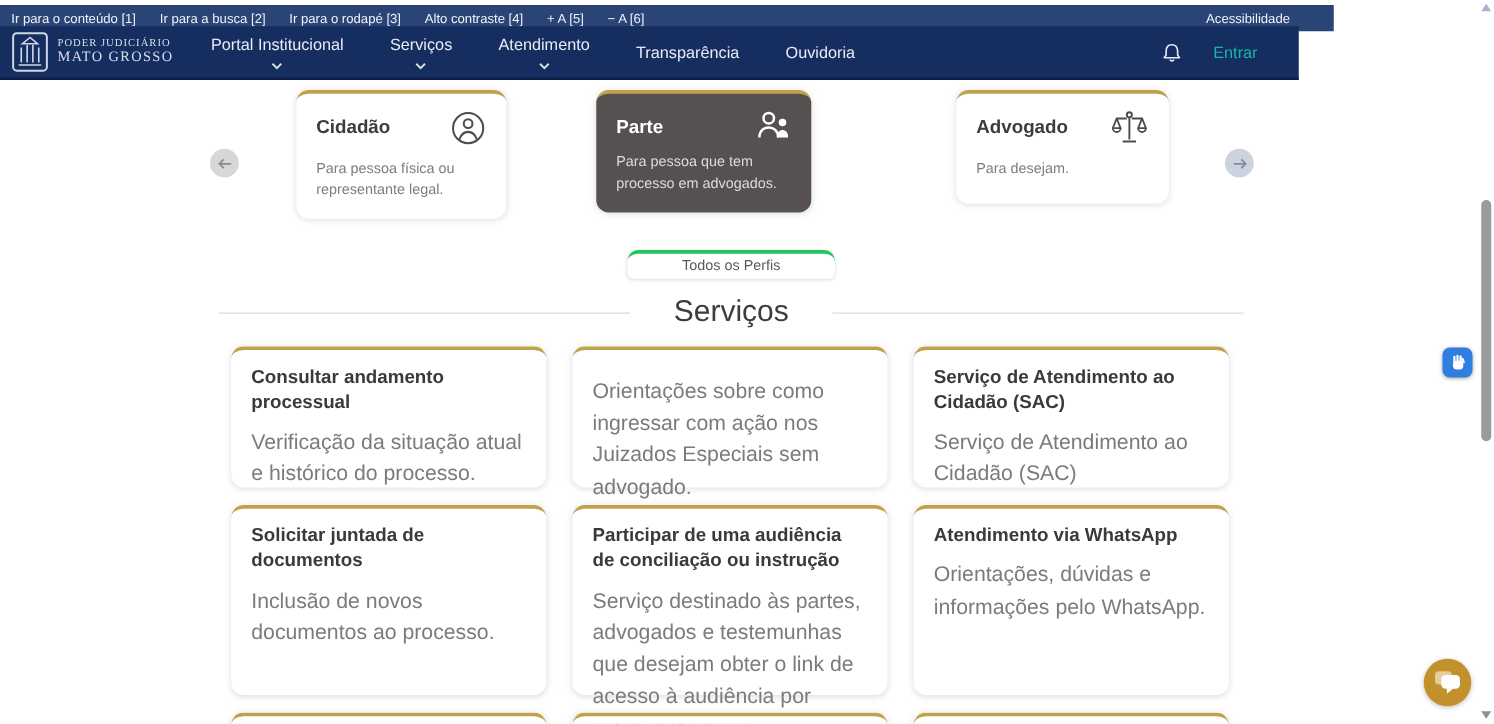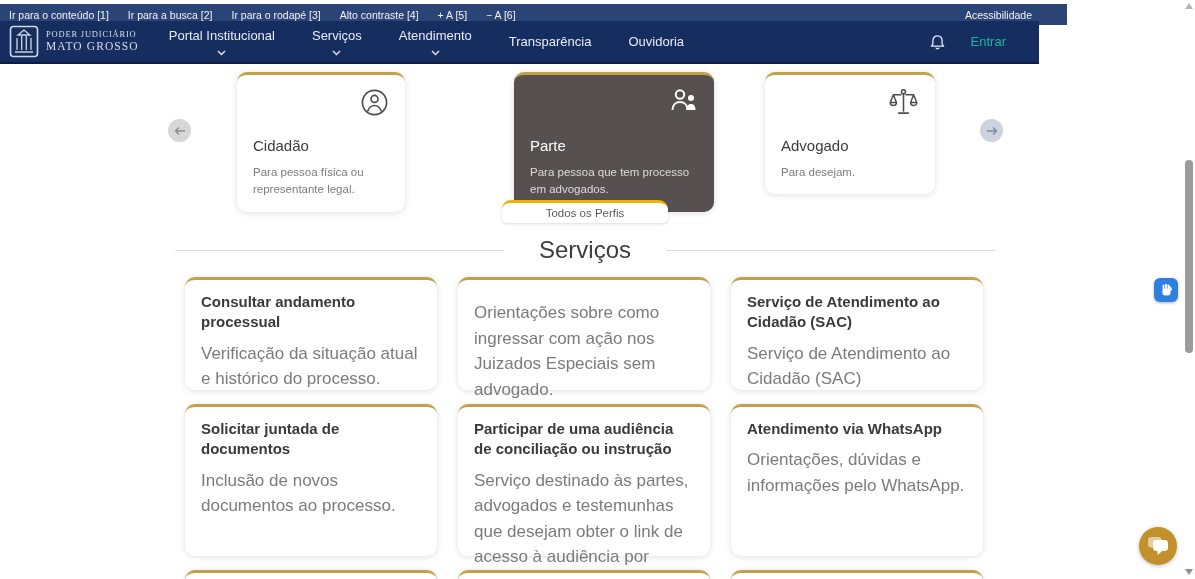--- a/index.html
+++ b/index.html
@@ -46,36 +46,36 @@
   .nav-right { margin-left:auto; display:flex; align-items:center; gap:26px; }
   .login-btn { color:#14b8a6; font-size:13px; cursor:pointer; background:none; border:none; }
 
   
   .card {
     background:#fff; border-radius:10px; border-top:3px solid #c2a14b;
     box-shadow:0 1px 6px rgba(0,0,0,.13);
   }
   .pcard { position:absolute; padding:13px 16px; }
   .pcard .head { display:flex; align-items:flex-start; justify-content:space-between; }
-  .pcard .title { font-size:15px; font-weight:normal; color:#3c3c3c; padding-top:5px;margin-top:44px; }
+  .pcard .title { font-size:15px; font-weight:bold; color:#3c3c3c; padding-top:5px; }
   .pcard .desc { font-size:11.5px; color:#7c7c7c; line-height:1.5; margin-top:10px; }
   .pcard.active { background:#565150; }
   .pcard.active .title { color:#ffffff; }
   .pcard.active .desc { color:#dddcdb; }
 
   .arrow-btn {
     position:absolute; width:23px; height:23px; border-radius:50%;
     border:none; background:#d7d7d7; display:flex; align-items:center; justify-content:center;
     cursor:pointer;
   }
   .arrow-btn.right { background:#ccd3de; }
 
   .all-profiles {
     position:absolute; left:502px; top:200px; width:166px; height:23px;
-    background:#fff; border:none; border-top:3px solid #eab308;
+    background:#fff; border:none; border-top:3px solid #22c55e;
     border-radius:9px 9px 5px 5px; box-shadow:0 1px 3px rgba(0,0,0,.15);
     font-size:11.5px; color:#5a5a5a; cursor:pointer;
     display:flex; align-items:center; justify-content:center;
     font-family:"Liberation Sans", sans-serif;
   }
 
   
   .section-title {
     position:absolute; left:175px; top:234px; width:820px; height:32px;
     display:flex; align-items:center; gap:35px;
@@ -198,21 +198,21 @@
     <span class="title">Cidadão</span>
     <svg width="29" height="29" viewBox="0 0 30 30">
       <circle cx="15" cy="15" r="12.5" fill="none" stroke="#4c4c4c" stroke-width="1.7"></circle>
       <circle cx="15" cy="11.3" r="3.6" fill="none" stroke="#4c4c4c" stroke-width="1.7"></circle>
       <path d="M7.8 24.3 c1.6 -4.6 4.4 -6.2 7.2 -6.2 s5.6 1.6 7.2 6.2" fill="none" stroke="#4c4c4c" stroke-width="1.7"></path>
     </svg>
   </div>
   <div class="desc">Para pessoa física ou representante legal.</div>
 </div>
 
-<div class="card pcard active" style="left:514px; top:72px; width:200px; min-height:96px;">
+<div class="card pcard active" style="left:477px; top:72px; width:172px; min-height:96px;">
   <div class="head">
     <span class="title">Parte</span>
     <svg width="28" height="24" viewBox="0 0 28 24">
       <circle cx="10" cy="6.5" r="4.2" fill="none" stroke="#ffffff" stroke-width="2"></circle>
       <path d="M2.5 22 c0 -5.5 3.6 -8 7.5 -8 s7.5 2.5 7.5 8" fill="none" stroke="#ffffff" stroke-width="2"></path>
       <circle cx="21" cy="10" r="3" fill="#ffffff"></circle>
       <path d="M16.5 22 c0 -4.5 2.2 -6 4.5 -6 s4.5 1.5 4.5 6 z" fill="#ffffff"></path>
     </svg>
   </div>
   <div class="desc">Para pessoa que tem processo em advogados.</div>

